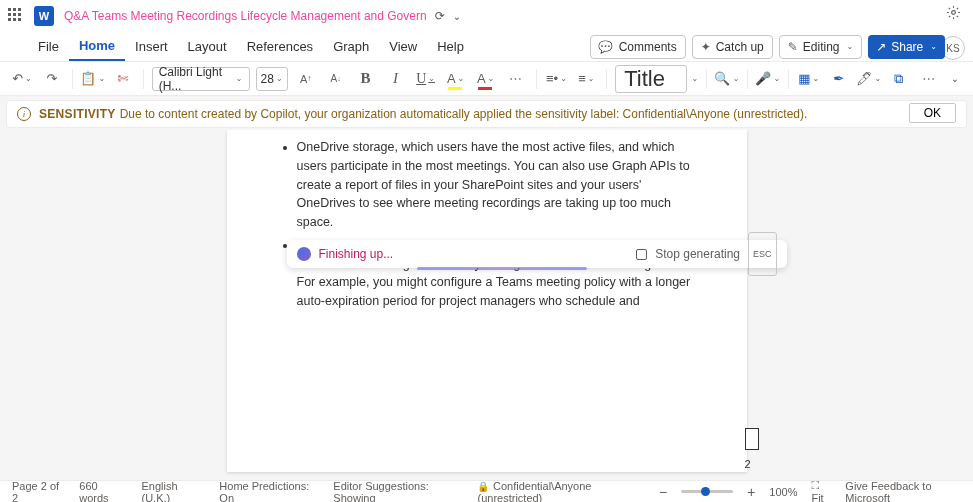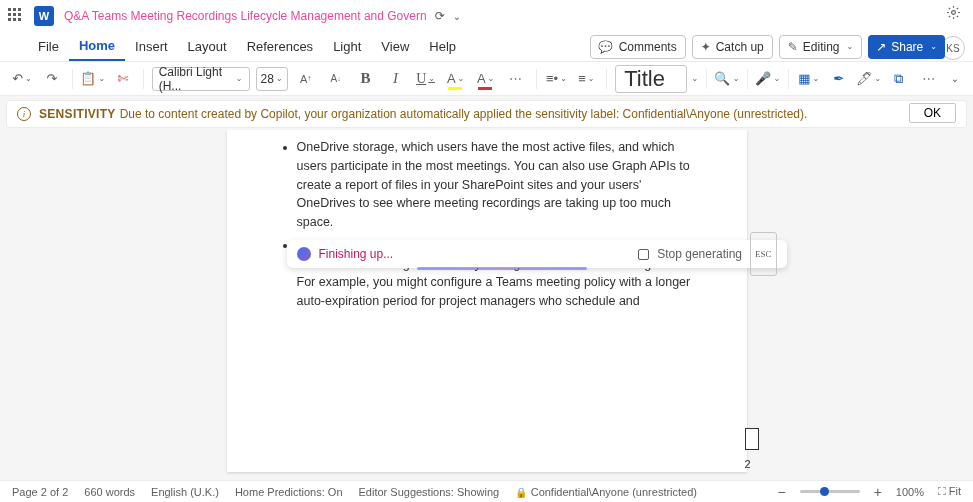--- a/index.html
+++ b/index.html
@@ -56,21 +56,21 @@
   .page-num { position:absolute; right:-4px; bottom:2px; font-size:11px; color:#323130; }
   .bullet-list { list-style: disc; padding-left: 0; font-size: 12.5px; line-height: 1.5; color: #323130; }
   .bullet-list li { margin-bottom: 4px; }
 
   
   .copilot-bar { position: absolute; left: 60px; right: -40px; top: 110px; height: 28px; background: #fff; border-radius: 6px; box-shadow: 0 2px 6px rgba(0,0,0,0.15); display: flex; align-items: center; padding: 0 10px; font-size: 12px; }
   .copilot-bar::after { content:""; position:absolute; left:130px; right:200px; bottom:-2px; height:3px; background: linear-gradient(90deg,#4f6bed,#8764b8,#4f6bed); border-radius:2px; opacity:0.6; }
   .copilot-icn { width: 14px; height: 14px; border-radius: 50%; background: radial-gradient(circle at 30% 30%, #4f6bed, #8764b8); margin-right: 8px; }
   .copilot-status { color: #be185d; }
   .copilot-right { margin-left: auto; display: flex; align-items: center; gap: 8px; color: #605e5c; }
-  .esc-pill { border: 1px solid #c8c6c4; border-radius: 3px; padding: 16px 4px; font-size: 9px; color: #605e5c; font-family: Liberation Serif, serif; }
+  .esc-pill { border: 1px solid #c8c6c4; border-radius: 3px; padding: 16px 4px; font-size: 9px; color: #605e5c; }
   .stop-icn { width:11px; height:11px; border:1px solid #605e5c; border-radius:2px; }
 
   
   .statusbar { position: absolute; bottom: 0; left: 0; right: 0; height: 22px; background: #fff; border-top: 1px solid #edebe9; display: flex; align-items: center; padding: 0 12px; font-size: 11px; color: #605e5c; gap: 16px; }
   .statusbar .right { margin-left: auto; display: flex; align-items: center; gap: 14px; }
   .zoom-slider { width: 60px; height: 3px; background: #c8c6c4; position: relative; border-radius: 2px; }
   .zoom-thumb { position: absolute; left: 20px; top: -3px; width: 9px; height: 9px; background: #185abd; border-radius: 50%; }
   .lock-icn { font-size:10px; }
   .fit-icn { font-size:11px; }
 </style>
@@ -109,21 +109,21 @@
     <div class="avatar">KS</div>
   </div>
 </div>
 
 <div class="menubar">
   <div class="tab">File</div>
   <div class="tab active">Home</div>
   <div class="tab">Insert</div>
   <div class="tab">Layout</div>
   <div class="tab">References</div>
-  <div class="tab">Light</div>
+  <div class="tab">Graph</div>
   <div class="tab">View</div>
   <div class="tab">Help</div>
   <div class="menubar-right">
     <div class="pill">
         <span class="icn">💬</span>
         <span>Comments</span>
       </div>
     <div class="pill">
         <span class="icn">✦</span>
         <span>Catch up</span>
@@ -223,14 +223,15 @@
   <span>Editor Suggestions: Showing</span>
   <span><span class="lock-icn">🔒</span> <span>Confidential\Anyone (unrestricted)</span></span>
   <div class="right">
     <span style="font-size:14px;cursor:pointer">−</span>
     <div class="zoom-slider">
         <div class="zoom-thumb"></div>
       </div>
     <span style="font-size:14px;cursor:pointer">+</span>
     <span>100%</span>
     <span><span class="fit-icn">⛶</span> <span>Fit</span></span>
+    <span>Give Feedback to Microsoft</span>
   </div>
 </div>
 
 </body></html>

